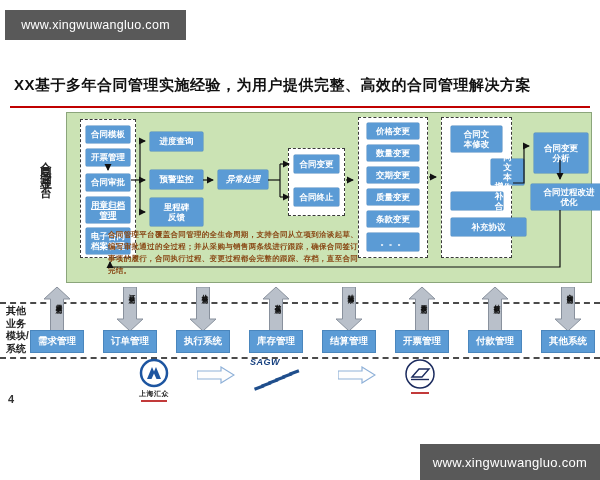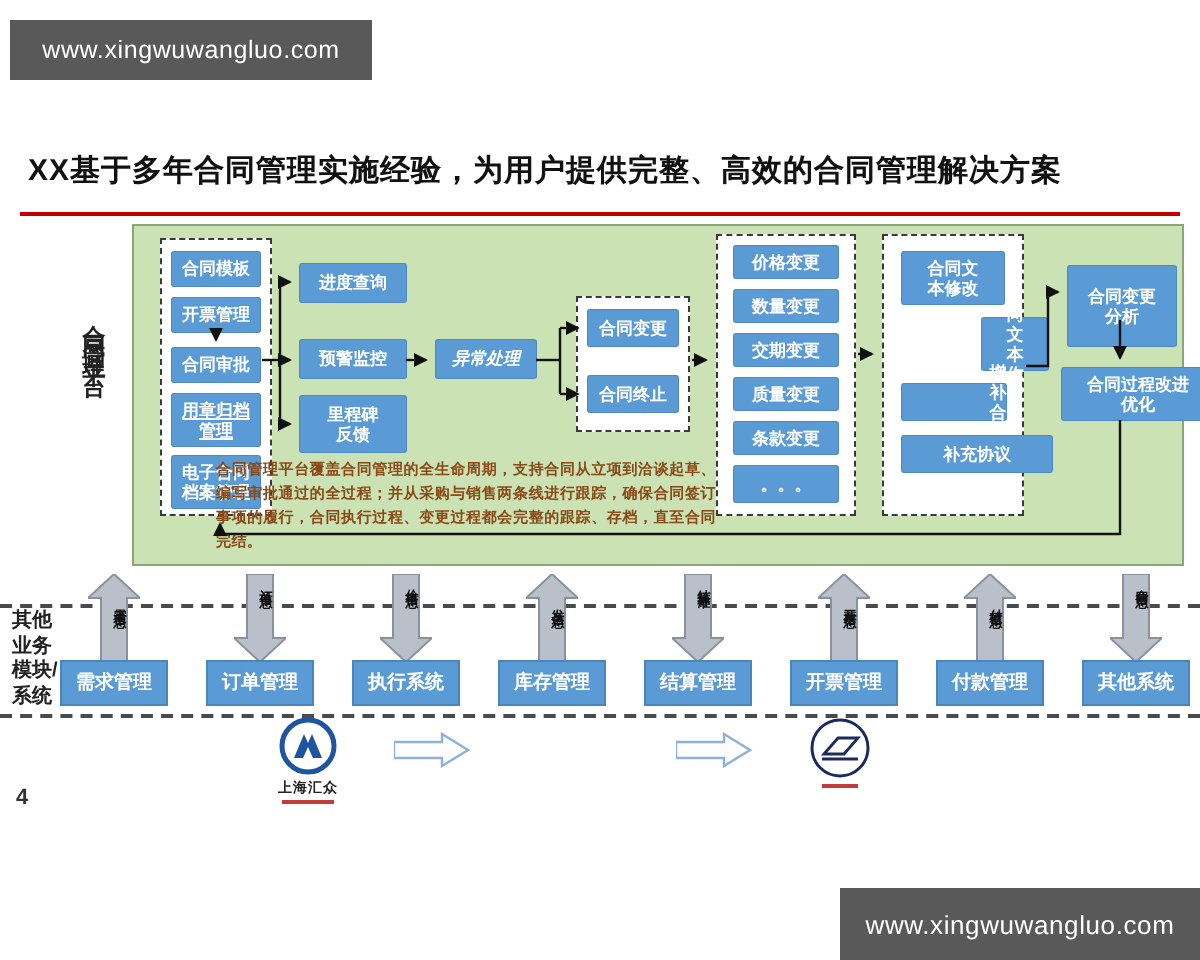--- a/index.html
+++ b/index.html
@@ -184,20 +184,33 @@
       <path d="M8,21 L13,9 L15,13.5 L17,9 L22,21 L17.5,21 L15,15.5 L12.5,21 Z" fill="#1d55a0"></path>
     </svg>
     <span class="logo-caption">上海汇众</span>
     <span class="red-mark" style="width:26px;"></span>
   </div>
 
   <svg class="logo" style="left:197px;top:366px;" width="38" height="18">
     <polygon points="0,5 24,5 24,1 37,9 24,17 24,13 0,13" fill="#fdfdfd" stroke="#8fb1d8" stroke-width="1.2"></polygon>
   </svg>
 
+  <div class="logo" style="left:250px;top:357px;width:58px;text-align:left;">
+    <span class="sagw-word">SAGW</span>
+    <svg width="56" height="26">
+      <g fill="#1f4e8c">
+        <rect x="4" y="19" width="10" height="3.2" transform="rotate(-20 9 20)"></rect>
+        <rect x="11" y="16" width="10" height="3.2" transform="rotate(-20 16 17)"></rect>
+        <rect x="18" y="13" width="10" height="3.2" transform="rotate(-20 23 14)"></rect>
+        <rect x="25" y="10" width="10" height="3.2" transform="rotate(-20 30 11)"></rect>
+        <rect x="32" y="7" width="10" height="3.2" transform="rotate(-20 37 8)"></rect>
+        <rect x="39" y="4" width="10" height="3.2" transform="rotate(-20 44 5)"></rect>
+      </g>
+    </svg>
+  </div>
 
   <svg class="logo" style="left:338px;top:366px;" width="38" height="18">
     <polygon points="0,5 24,5 24,1 37,9 24,17 24,13 0,13" fill="#fdfdfd" stroke="#8fb1d8" stroke-width="1.2"></polygon>
   </svg>
 
   <div class="logo" style="left:402px;top:357px;width:36px;">
     <svg width="34" height="34" style="display:block;margin:0 auto;">
       <circle cx="17" cy="17" r="14" fill="#fff" stroke="#1b2b5e" stroke-width="1.5"></circle>
       <path d="M9,20 L16,12 L26,12 L19,20 Z" fill="none" stroke="#1b2b5e" stroke-width="1.4"></path>
       <line x1="8" y1="22.5" x2="26" y2="22.5" stroke="#1b2b5e" stroke-width="1.4"></line>

